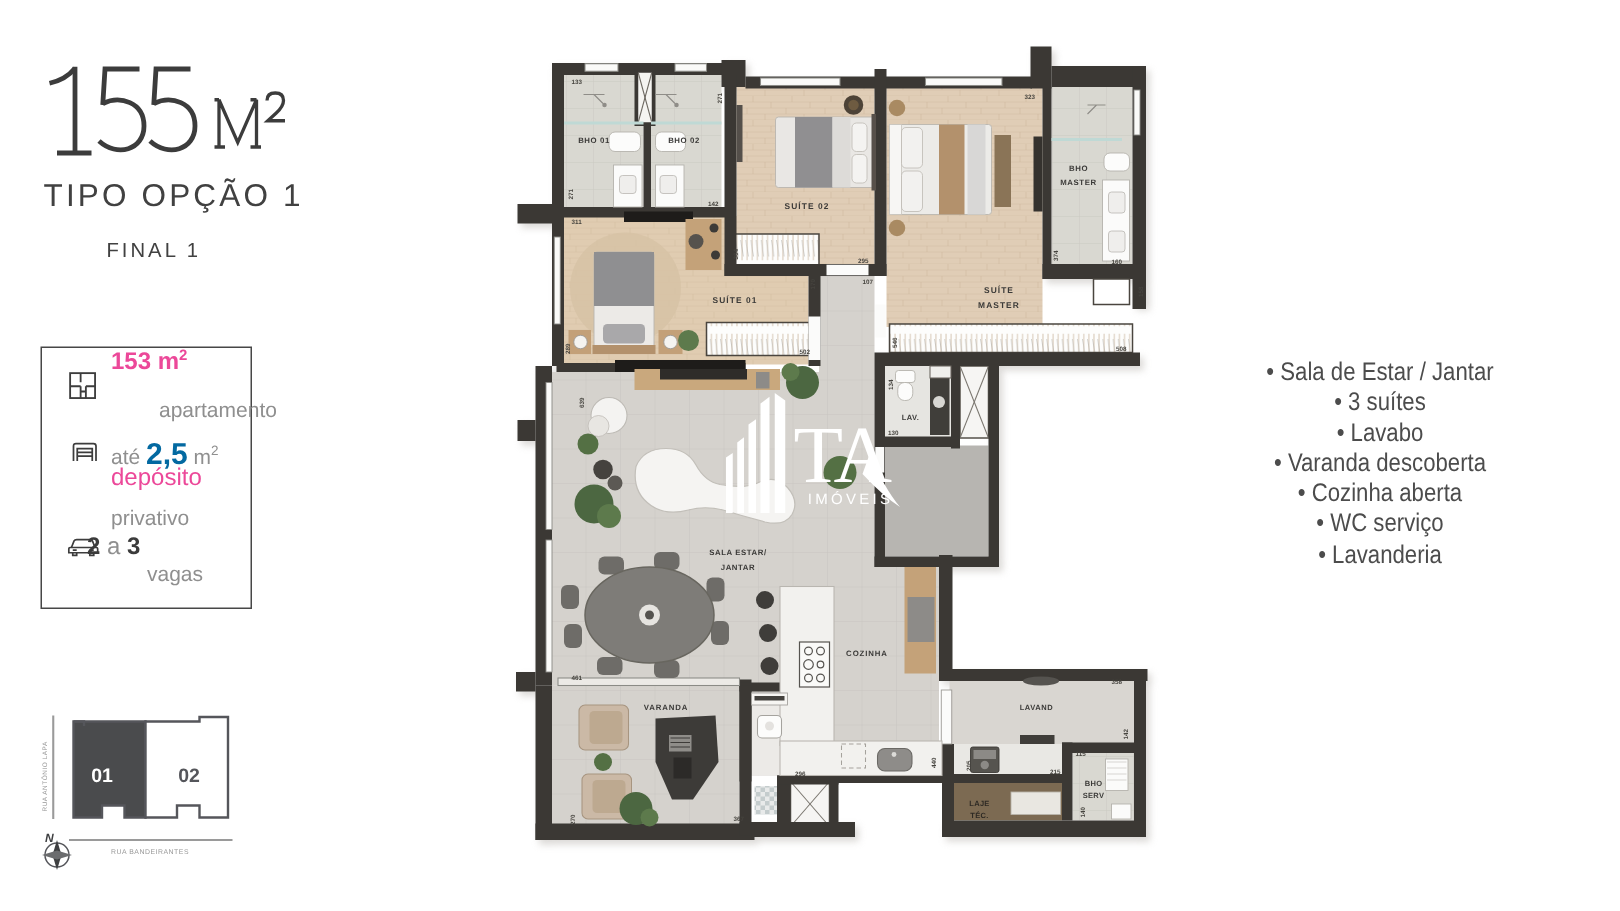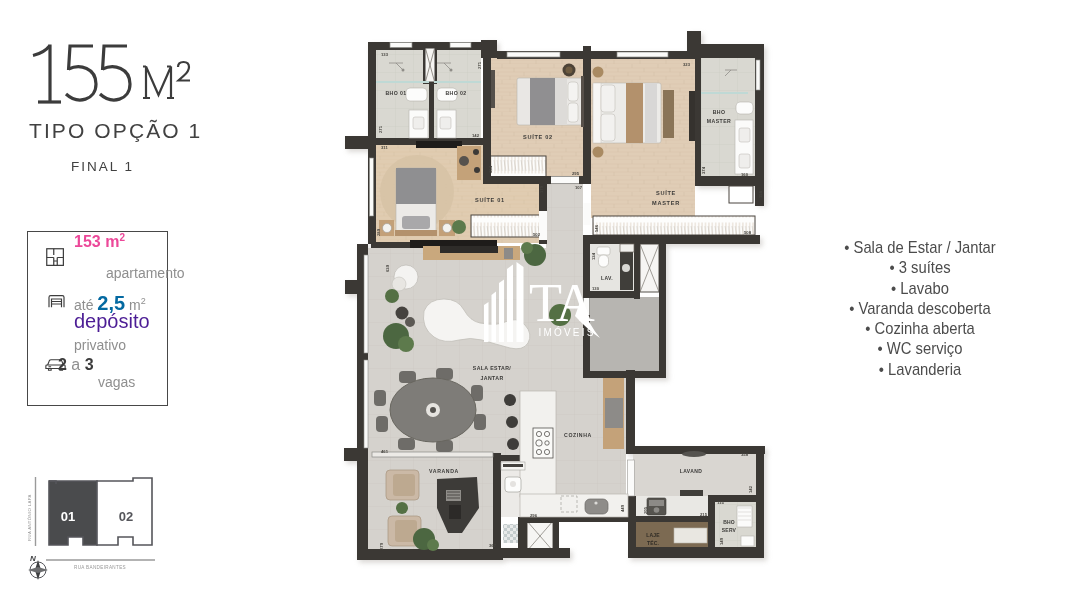--- a/index.html
+++ b/index.html
@@ -44,21 +44,21 @@
 <div class="abs" style="left:74px;top:265px;font-size:14px;color:#8f8f8f;margin-left:32px;">apartamento</div>
 
 <svg class="abs" style="left:47px;top:294px;" width="19" height="15" viewBox="0 0 22 18">
   <g fill="none" stroke="#3d3d3d" stroke-width="1.4">
     <path d="M2 16 V4 Q2 2 4 2 H18 Q20 2 20 4 V16"></path>
     <path d="M5 16 V6 H17 V16 M5 9 H17 M5 12 H17"></path>
   </g>
 </svg>
 
 <div class="abs" style="left:74px;top:292px;font-size:14px;color:#8f8f8f;">até <b style="color:#0369a1;font-size:20px;">2,5</b> m<span style="font-size:9px;vertical-align:6px;">2</span></div>
-<div class="abs" style="left:74px;top:310px;font-size:20px;color:#4c1d95;">depósito</div>
+<div class="abs" style="left:74px;top:310px;font-size:16px;color:#ec4899;">depósito</div>
 <div class="abs" style="left:74px;top:337px;font-size:14px;color:#8f8f8f;">privativo</div>
 
 <svg class="abs" style="left:45px;top:358px;" width="21" height="14" viewBox="0 0 24 16">
   <g fill="none" stroke="#3d3d3d" stroke-width="1.3">
     <path d="M3 8 L5 3 Q5.5 2 7 2 H17 Q18.5 2 19 3 L21 8"></path>
     <path d="M2 8 H22 Q23 8 23 9 V12 H1 V9 Q1 8 2 8 Z"></path>
     <path d="M4 12 V14 H7 V12 M17 12 V14 H20 V12"></path>
     <path d="M4 10 H7 M17 10 H20"></path>
   </g>
 </svg>

